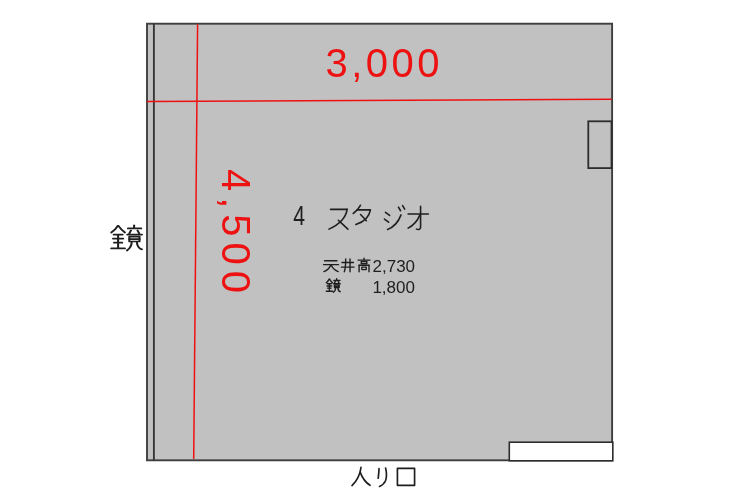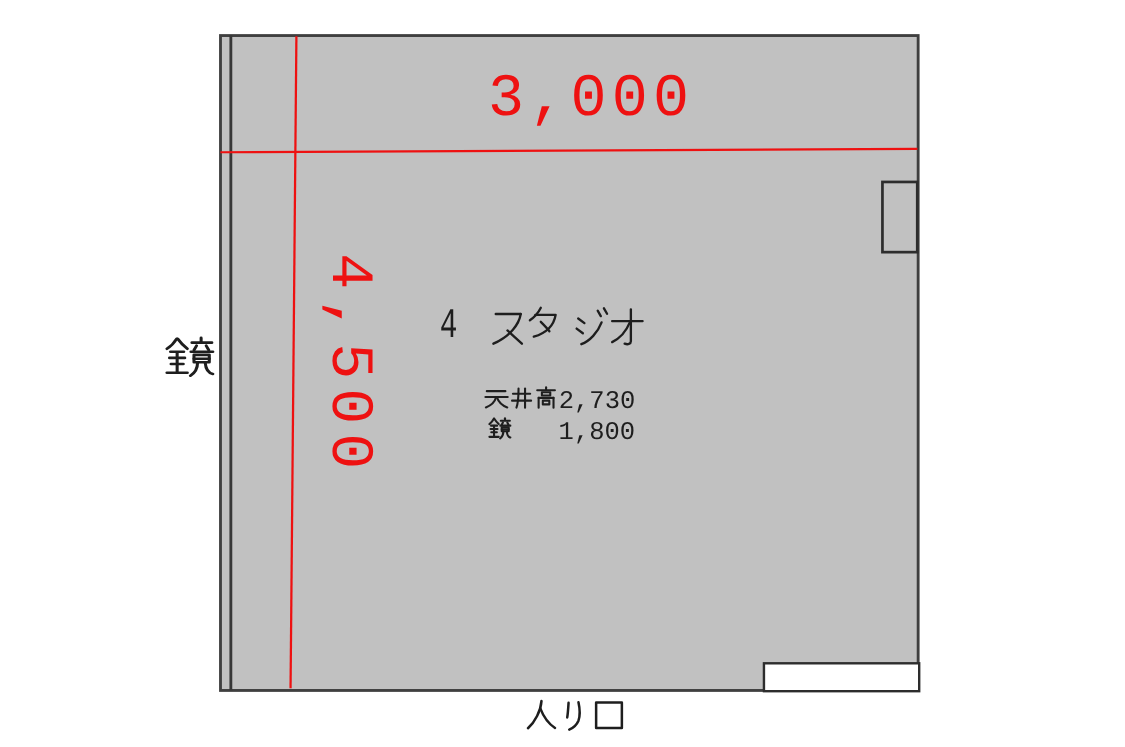--- a/index.html
+++ b/index.html
@@ -1,17 +1,17 @@
 <!DOCTYPE html>
 <html><head>
 <meta charset="utf-8">
 <style>
   html,body{margin:0;padding:0;background:#ffffff;}
   #stage{position:relative;width:750px;height:498px;background:#ffffff;overflow:hidden;
-         font-family:Liberation Mono, monospace;}
+         font-family:Liberation Sans, sans-serif;}
   svg{position:absolute;left:0;top:0;}
 </style>
 </head>
 <body>
 <div id="stage">
 <svg width="750" height="498" viewBox="0 0 750 498">
   <defs>
 
     <g id="g_su" fill="none" stroke-linecap="round" stroke-linejoin="round">
       <path d="M20,16 H84"></path>

